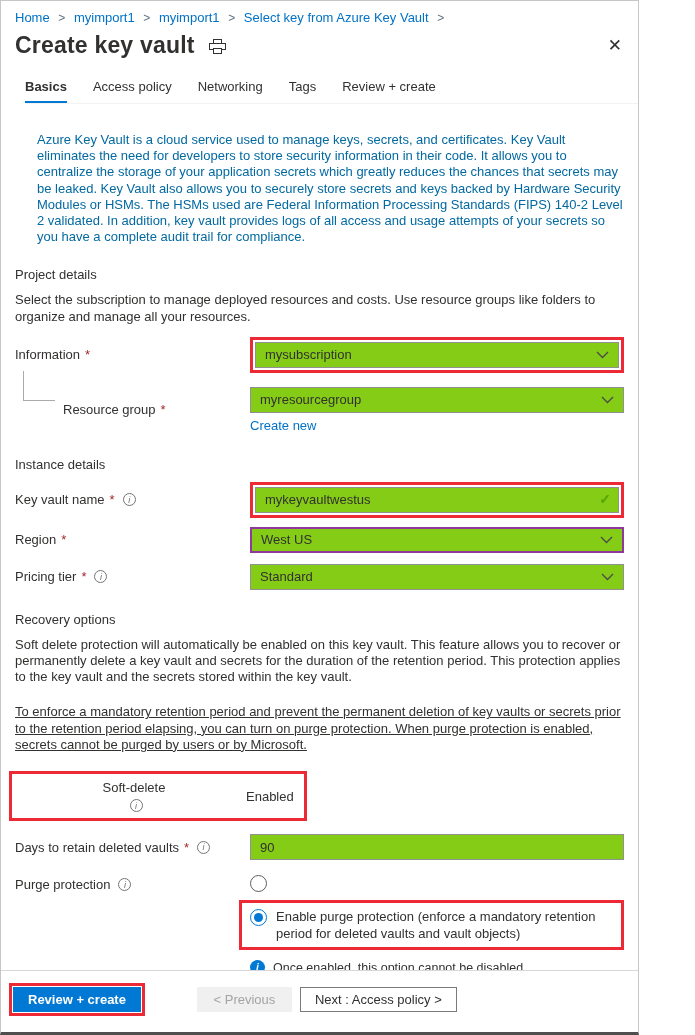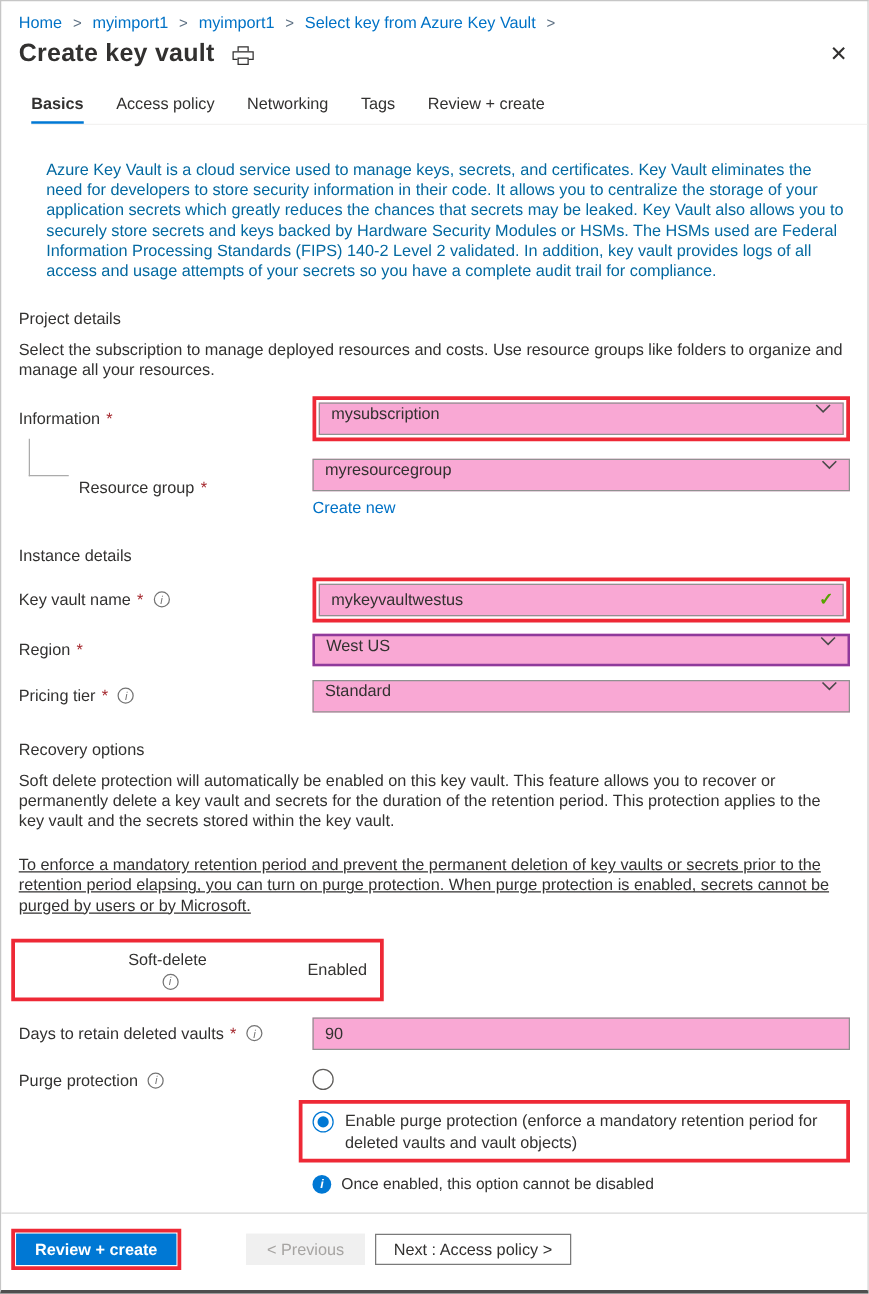--- a/index.html
+++ b/index.html
@@ -1,28 +1,28 @@
 <!DOCTYPE html>
 <html><head>
 <meta charset="utf-8">
 <style>
   * { margin:0; padding:0; box-sizing:border-box; }
   html,body { background:#fff; }
   body { font-family:"Liberation Sans", sans-serif; color:#323130; }
   .page {
-    position:relative; width:695px; height:1035px; background:#fff;
+    position:relative; width:639px; height:1035px; background:#fff;
     border:1px solid #c6c6c6; border-bottom:3px solid #4e4e4e; overflow:hidden;
   }
   
   .breadcrumb { padding:9px 14px 0 14px; font-size:13px; }
   .crumb { color:#0072c6; cursor:pointer; }
   .crumb-sep { color:#5f7285; margin:0 5px; font-size:12px; }
   
   .title-row { display:flex; align-items:center; padding:7px 16px 0 14px; }
-  .page-title { font-size:20px; font-weight:700; letter-spacing:0.2px; color:#323130; }
+  .page-title { font-size:23px; font-weight:700; letter-spacing:0.2px; color:#323130; }
   .print-icon { position:relative; width:17px; height:17px; margin-left:14px; margin-top:4px; display:inline-block; }
   .print-icon .pi-top { position:absolute; left:4px; top:0; width:9px; height:5px; border:1px solid #323130; background:#fff; }
   .print-icon .pi-mid { position:absolute; left:0; top:4px; width:17px; height:7px; border:1px solid #323130; background:#fff; }
   .print-icon .pi-bot { position:absolute; left:4px; top:9px; width:9px; height:6px; border:1px solid #323130; background:#fff; }
   .close-icon { margin-left:auto; font-size:17px; color:#323130; cursor:pointer; line-height:1; font-weight:400; }
   
   .tabs { display:flex; gap:26px; margin:20px 0 0 24px; padding-right:14px; font-size:13px; border-bottom:1px solid #f3f2f1; width:calc(100% - 24px); }
   .tab { padding-bottom:7px; color:#323130; cursor:pointer; }
   .tab.active { font-weight:700; border-bottom:2px solid #0078d4; }
   
@@ -31,21 +31,21 @@
   .section-heading { margin-top:22px; font-size:13px; color:#323130; }
   .section-desc { margin-top:10px; line-height:16.2px; max-width:670px; }
   
   .row { display:flex; align-items:center; margin-top:12px; position:relative; }
   .row-label { width:235px; flex:none; display:flex; align-items:center; gap:4px; font-size:13px; }
   .req { color:#a4262c; margin-left:1px; }
   .info-icon { width:13px; height:13px; border:1px solid #747474; border-radius:50%; font-size:9px; color:#747474;
     display:inline-flex; align-items:center; justify-content:center; margin-left:4px; font-style:italic; flex:none; }
   .field { flex:1; }
   .select, .text-input {
-    height:26px; border:1px solid #919191; background:#f9a8d4; display:flex; align-items:flex-start;
+    height:26px; border:1px solid #919191; background:#84cc16; display:flex; align-items:center;
     padding:0 9px; font-size:13px; color:#323130; justify-content:space-between; width:100%;
     font-family:"Liberation Sans", sans-serif;
   }
   .select { cursor:pointer; }
   .chev { flex:none; margin-left:8px; display:flex; align-items:center; }
   .red-wrap { border:3px solid #ee2936; padding:2px; }
   .purple-border { border:2px solid #8f3a9b; }
   input.text-input { display:block; line-height:24px; }
   .kv-input-wrap { position:relative; }
   .kv-input-wrap input { padding-right:26px; }

